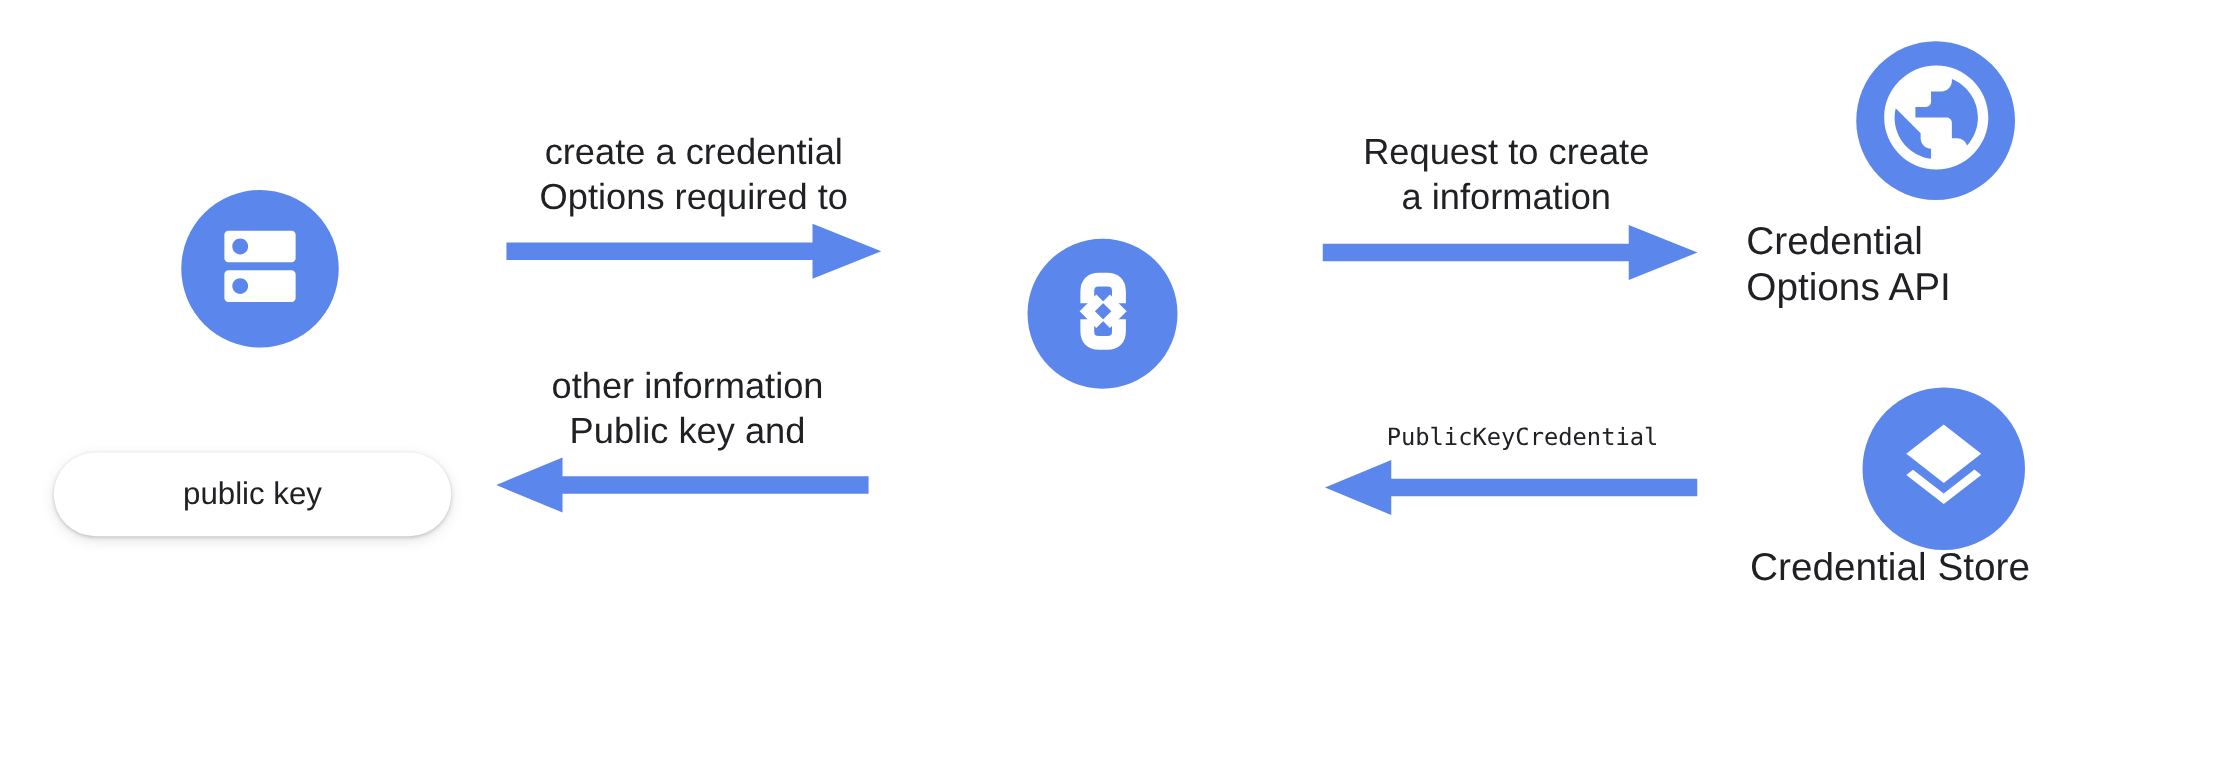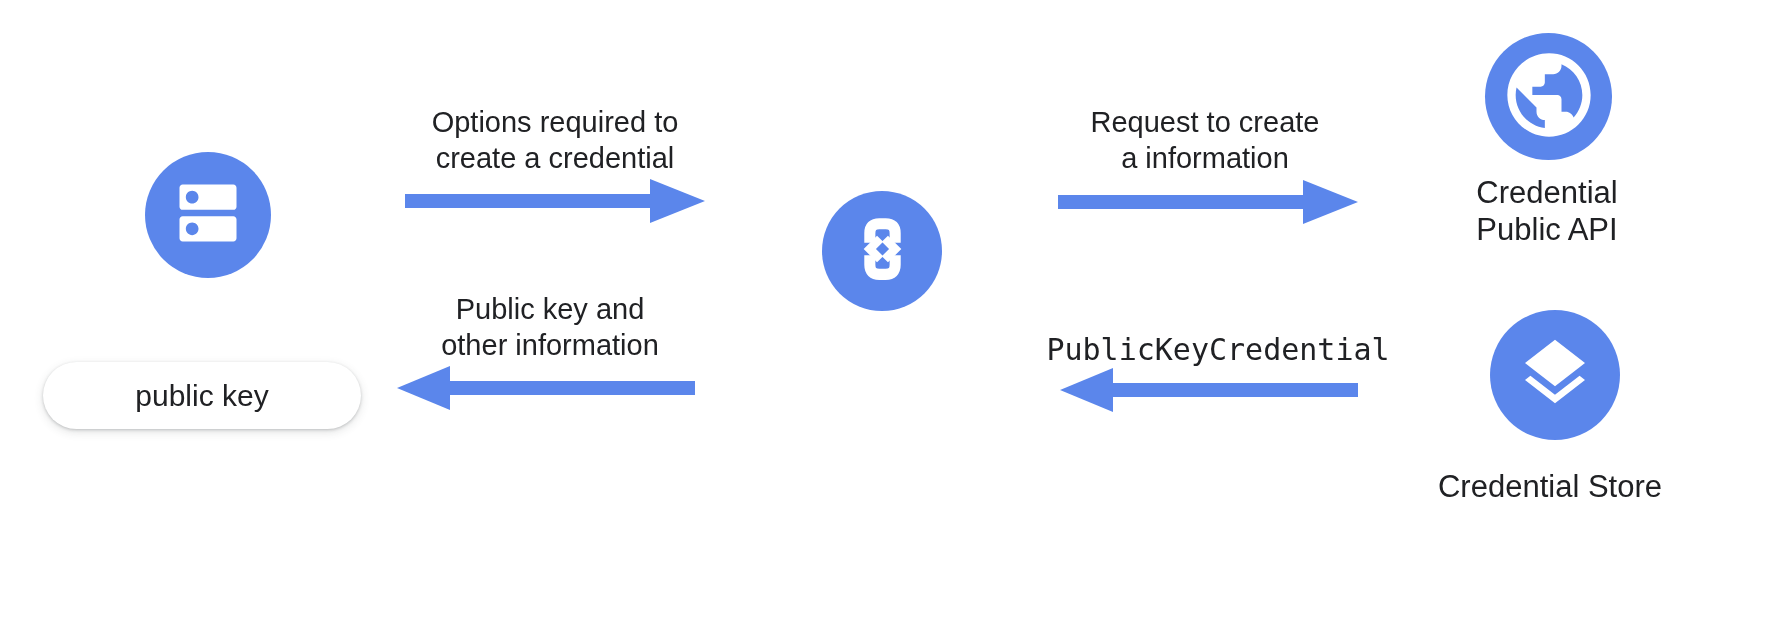--- a/index.html
+++ b/index.html
@@ -15,65 +15,65 @@
   .node-circle {
     position: absolute;
     border-radius: 50%;
     background: #5b86eb;
     display: flex;
     align-items: center;
     justify-content: center;
   }
   .node-label {
     position: absolute;
-    text-align: center;
+    text-align: left;
     font-size: 31px;
     font-weight: 500;
     color: #202124;
     line-height: 37px;
   }
   .pill {
     position: absolute;
     background: #ffffff;
     border-radius: 36px;
     box-shadow: 0 1px 3px rgba(60,64,67,0.25), 0 3px 10px rgba(60,64,67,0.15);
     display: flex;
     align-items: center;
     justify-content: center;
-    font-size: 30px;
+    font-size: 25px;
     font-weight: 500;
     color: #202124;
   }
   .arrow-label {
     position: absolute;
     text-align: center;
     font-size: 29px;
     line-height: 36px;
     color: #202124;
   }
   .arrow-label.mono {
     font-family: "DejaVu Sans Mono", "Liberation Mono", monospace;
-    font-size: 30px;
+    font-size: 19px;
     white-space: nowrap;
   }
   .arrow { position: absolute; }
 
   
   .node-app-server        { left: 145px; top: 152px; width: 126px; height: 126px; }
   .label-app-server       { left:  53px; top: 290px; width: 300px; }
   .pill-public-key        { left:  43px; top: 362px; width: 318px; height: 67px; }
 
   .node-app               { left: 822px; top: 191px; width: 120px; height: 120px; }
   .label-app              { left: 726px; top: 329px; width: 300px; }
 
   .node-cma               { left: 1485px; top: 33px; width: 127px; height: 127px; }
   .label-cma              { left: 1397px; top: 174px; width: 300px; }
 
   .node-store             { left: 1490px; top: 310px; width: 130px; height: 130px; }
-  .label-store            { left: 1400px; top: 468px; width: 300px; }
+  .label-store            { left: 1400px; top: 435px; width: 300px; }
   .pill-passkey           { left: 1397px; top: 505px; width: 323px; height: 67px; }
 
   .arrow-options          { left: 405px;  top: 177px; }
   .label-options          { left: 400px;  top: 104px; width: 310px; }
 
   .arrow-public-key-info  { left: 397px;  top: 364px; }
   .label-public-key-info  { left: 395px;  top: 291px; width: 310px; }
 
   .arrow-request          { left: 1058px; top: 178px; }
   .label-request          { left: 1050px; top: 104px; width: 310px; }
@@ -91,33 +91,33 @@
       <svg width="76" height="76" viewBox="0 0 24 24">
         <path fill="#ffffff" fill-rule="evenodd" d="M20 13H4c-.55 0-1 .45-1 1v6c0 .55.45 1 1 1h16c.55 0 1-.45 1-1v-6c0-.55-.45-1-1-1zM7 19c-1.1 0-2-.9-2-2s.9-2 2-2 2 .9 2 2-.9 2-2 2zM20 3H4c-.55 0-1 .45-1 1v6c0 .55.45 1 1 1h16c.55 0 1-.45 1-1V4c0-.55-.45-1-1-1zM7 9c-1.1 0-2-.9-2-2s.9-2 2-2 2 .9 2 2-.9 2-2 2z"></path>
       </svg>
     </span>
   </div>
   <div class="pill pill-public-key">
     <span>public key</span>
   </div>
 
   <div class="arrow-label label-options">
+    <div>create a credential</div>
     <div>Options required to</div>
-    <div>create a credential</div>
   </div>
   <div class="arrow arrow-options">
     <svg width="300" height="48" viewBox="0 0 300 48">
       <rect x="0" y="17" width="248" height="14" fill="#5b86eb"></rect>
       <polygon points="245,2 300,24 245,46" fill="#5b86eb"></polygon>
     </svg>
   </div>
 
   <div class="arrow-label label-public-key-info">
+    <div>other information</div>
     <div>Public key and</div>
-    <div>other information</div>
   </div>
   <div class="arrow arrow-public-key-info">
     <svg width="298" height="48" viewBox="0 0 298 48">
       <rect x="50" y="17" width="248" height="14" fill="#5b86eb"></rect>
       <polygon points="53,2 0,24 53,46" fill="#5b86eb"></polygon>
     </svg>
   </div>
 
   <div class="node-circle node-app">
     <span>
@@ -151,21 +151,21 @@
 
   <div class="node-circle node-cma">
     <span>
       <svg width="100" height="100" viewBox="0 0 24 24">
         <path fill="#ffffff" d="M12 2C6.48 2 2 6.48 2 12s4.48 10 10 10 10-4.48 10-10S17.52 2 12 2zm-1 17.93c-3.95-.49-7-3.85-7-7.93 0-.62.08-1.21.21-1.79L9 15v1c0 1.1.9 2 2 2v1.93zm6.9-2.54c-.26-.81-1-1.39-1.9-1.39h-1v-3c0-.55-.45-1-1-1H8v-2h2c.55 0 1-.45 1-1V7h2c1.1 0 2-.9 2-2v-.41c2.93 1.19 5 4.06 5 7.41 0 2.08-.8 3.97-2.1 5.39z"></path>
       </svg>
     </span>
   </div>
   <div class="node-label label-cma">
     <div>Credential</div>
-    <div>Public API</div>
+    <div>Options API</div>
   </div>
 
   <div class="node-circle node-store">
     <span>
       <svg width="80" height="80" viewBox="0 0 24 24">
         <path fill="#ffffff" d="M11.99 18.54l-7.37-5.73L3 14.07l9 7 9-7-1.63-1.27-7.38 5.74zM12 16l7.36-5.73L21 9l-9-7-9 7 1.63 1.27L12 16z"></path>
       </svg>
     </span>
   </div>
   <div class="node-label label-store">Credential Store</div>

